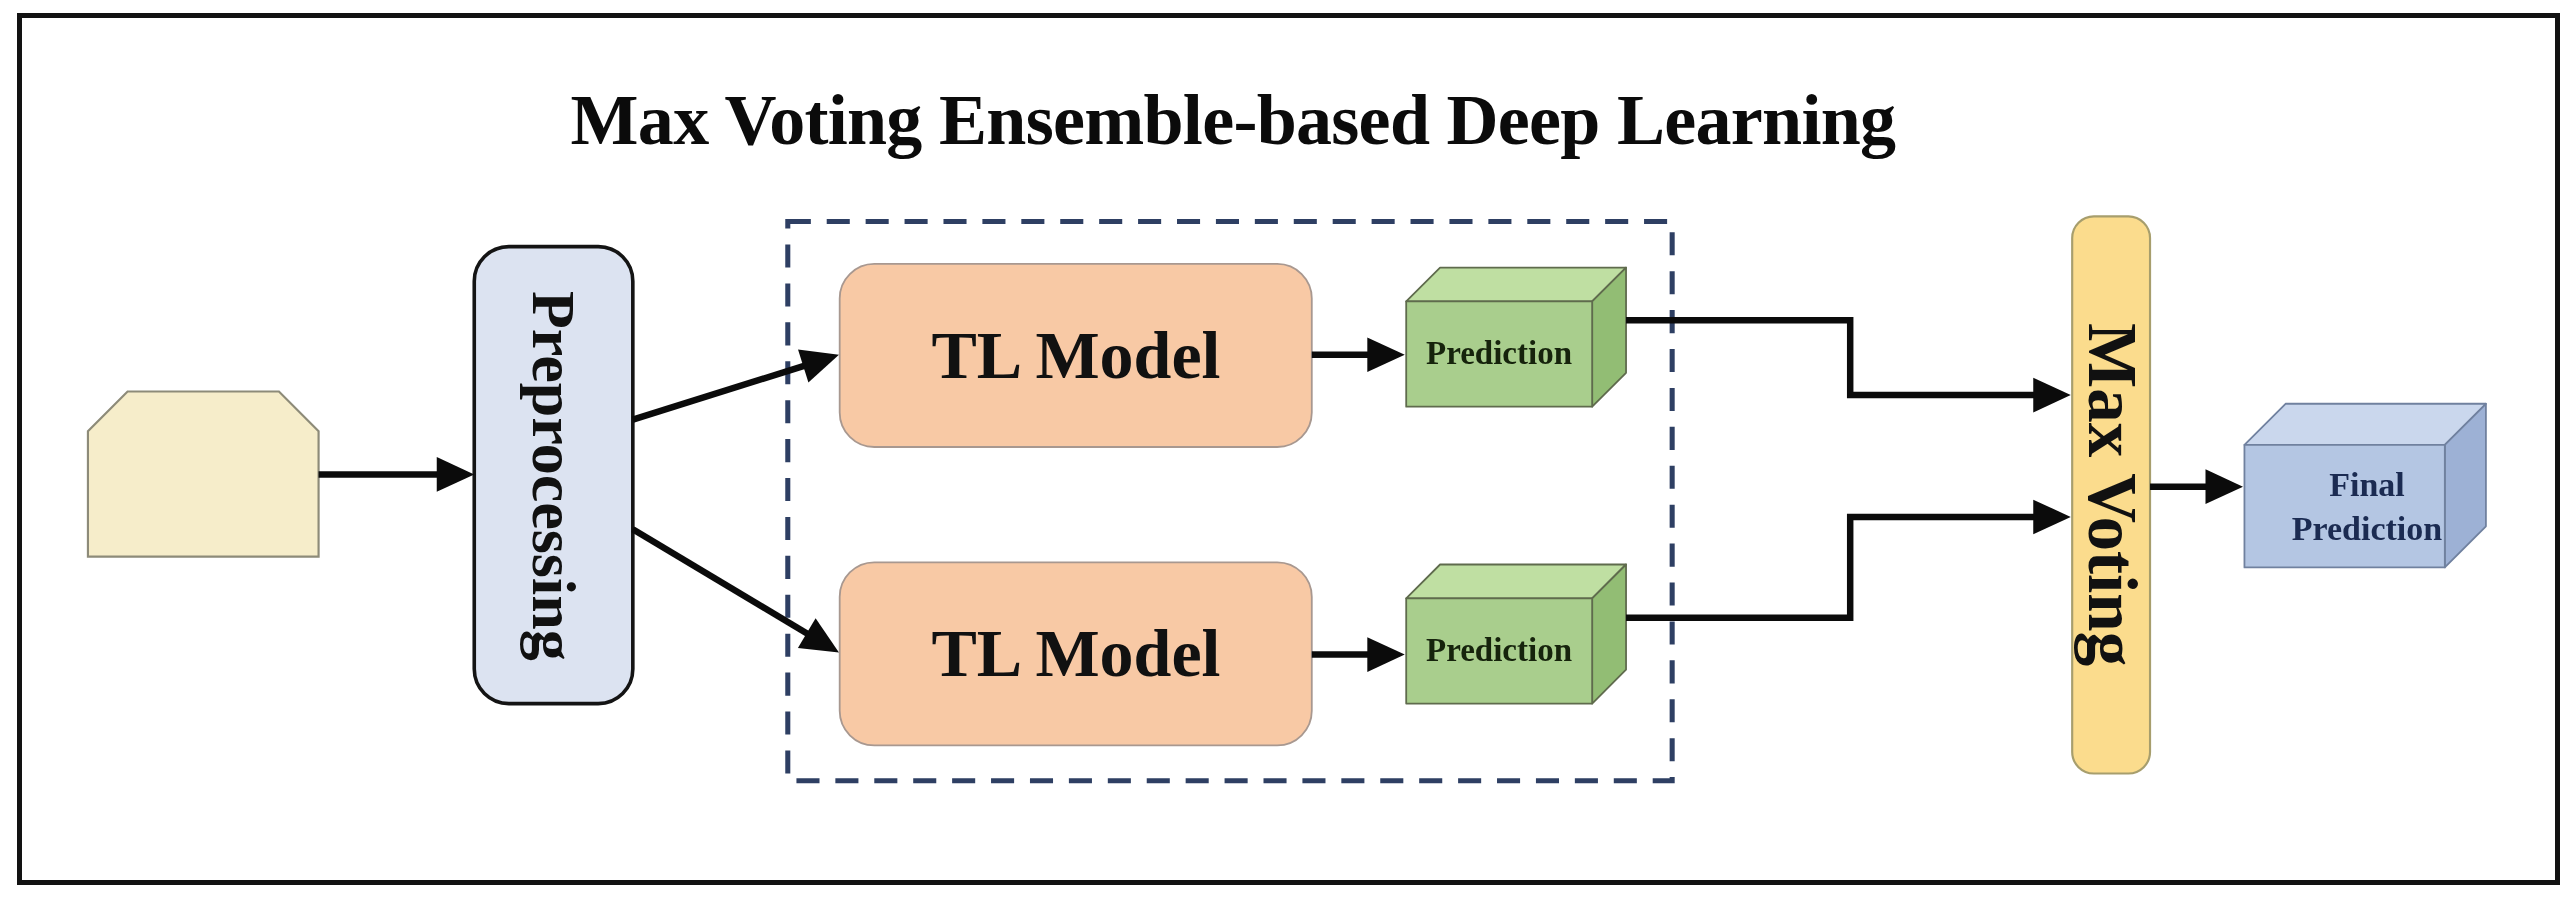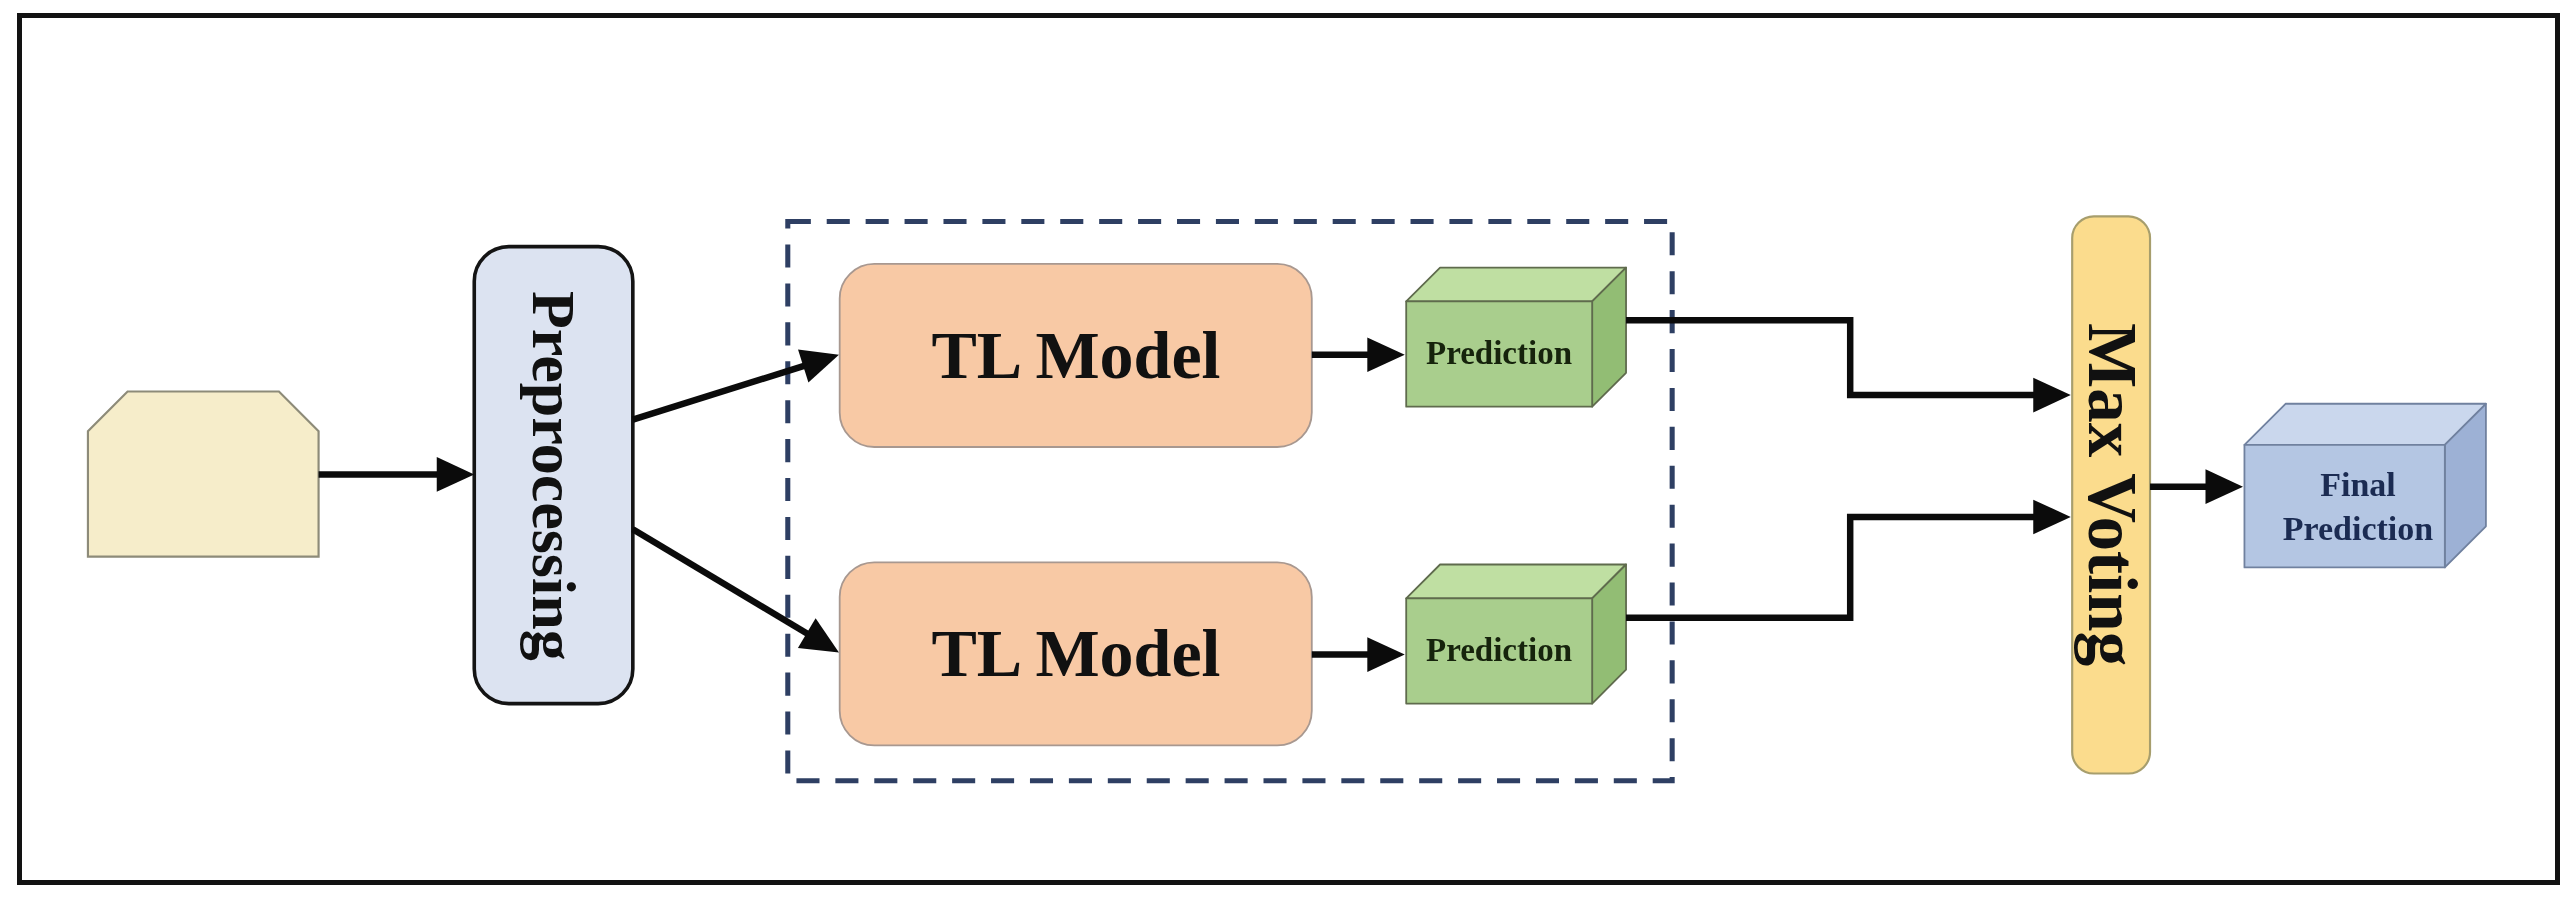--- a/index.html
+++ b/index.html
@@ -45,21 +45,21 @@
   }
   #input-label  { left: 88px;  top: 400px; width: 231px; height: 156px; font-size: 42px; }
   #prep-label   { left: 474px;  top: 247px; width: 159px; height: 457px; }
   #prep-label span  { writing-mode: vertical-rl; font-size: 62px; }
   #tl1-label    { left: 840px; top: 264px; width: 472px; height: 183px; font-size: 68px; }
   #tl2-label    { left: 840px; top: 562px; width: 472px; height: 183px; font-size: 68px; }
   #pred1-label  { left: 1406px; top: 301px; width: 186px; height: 105px; font-size: 33px; color: #16230c; }
   #pred2-label  { left: 1406px; top: 598px; width: 186px; height: 105px; font-size: 33px; color: #16230c; }
   #mv-label     { left: 2072px; top: 216px; width: 78px; height: 557px; }
   #mv-label span { writing-mode: vertical-rl; font-size: 69px; }
-  #final-label  { left: 2244px; top: 445px; width: 228px; height: 123px; font-size: 34px; color: #1b2b52; }
+  #final-label  { left: 2244px; top: 445px; width: 228px; height: 123px; font-size: 34px; color: #1b2b52; padding-left: 9px; }
 </style>
 </head>
 <body>
 
 <div id="canvas">
 
   <div id="frame"></div>
 
   <svg id="shape-layer" viewBox="0 0 3574 1258" xmlns="http://www.w3.org/2000/svg">
 
@@ -116,20 +116,21 @@
       <polygon points="1164,492 1121.6,530.5 1107.2,484.7"></polygon>
       <polygon points="1164,905 1107.0,898.9 1131.6,857.7"></polygon>
       <polygon points="1949,492 1897,468 1897,516"></polygon>
       <polygon points="1949,908 1897,884 1897,932"></polygon>
       <polygon points="2873,548 2821,524 2821,572"></polygon>
       <polygon points="2873,717 2821,693 2821,741"></polygon>
       <polygon points="3112,675 3060,651 3060,699"></polygon>
     </g>
   </svg>
 
+  <div class="label" id="title-label">Max Voting Ensemble-based Deep Learning</div>
 
 
   <div class="label" id="prep-label">
     <span>Preprocessing</span>
   </div>
 
   <div class="label" id="tl1-label">TL Model</div>
 
   <div class="label" id="tl2-label">TL Model</div>
 

